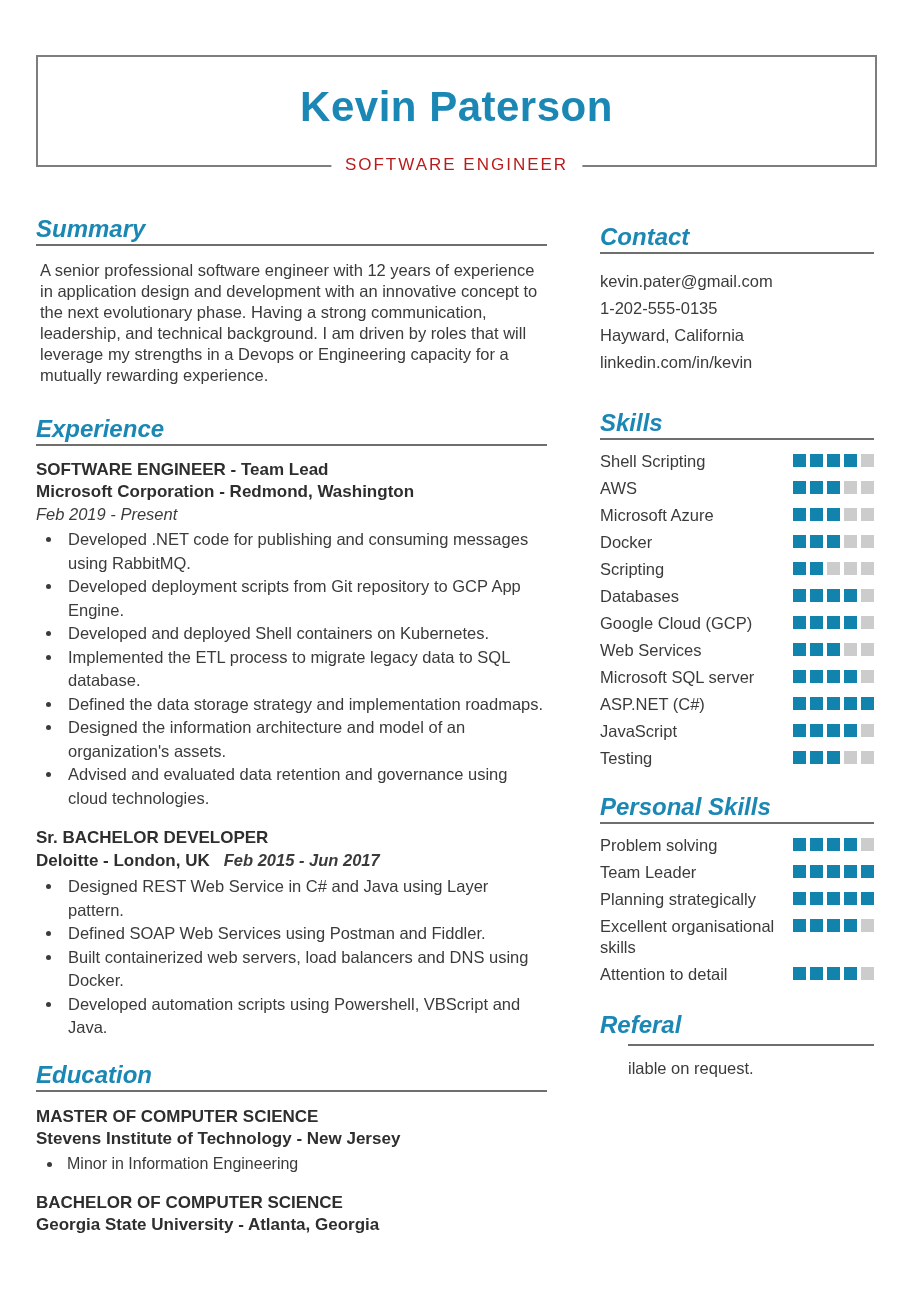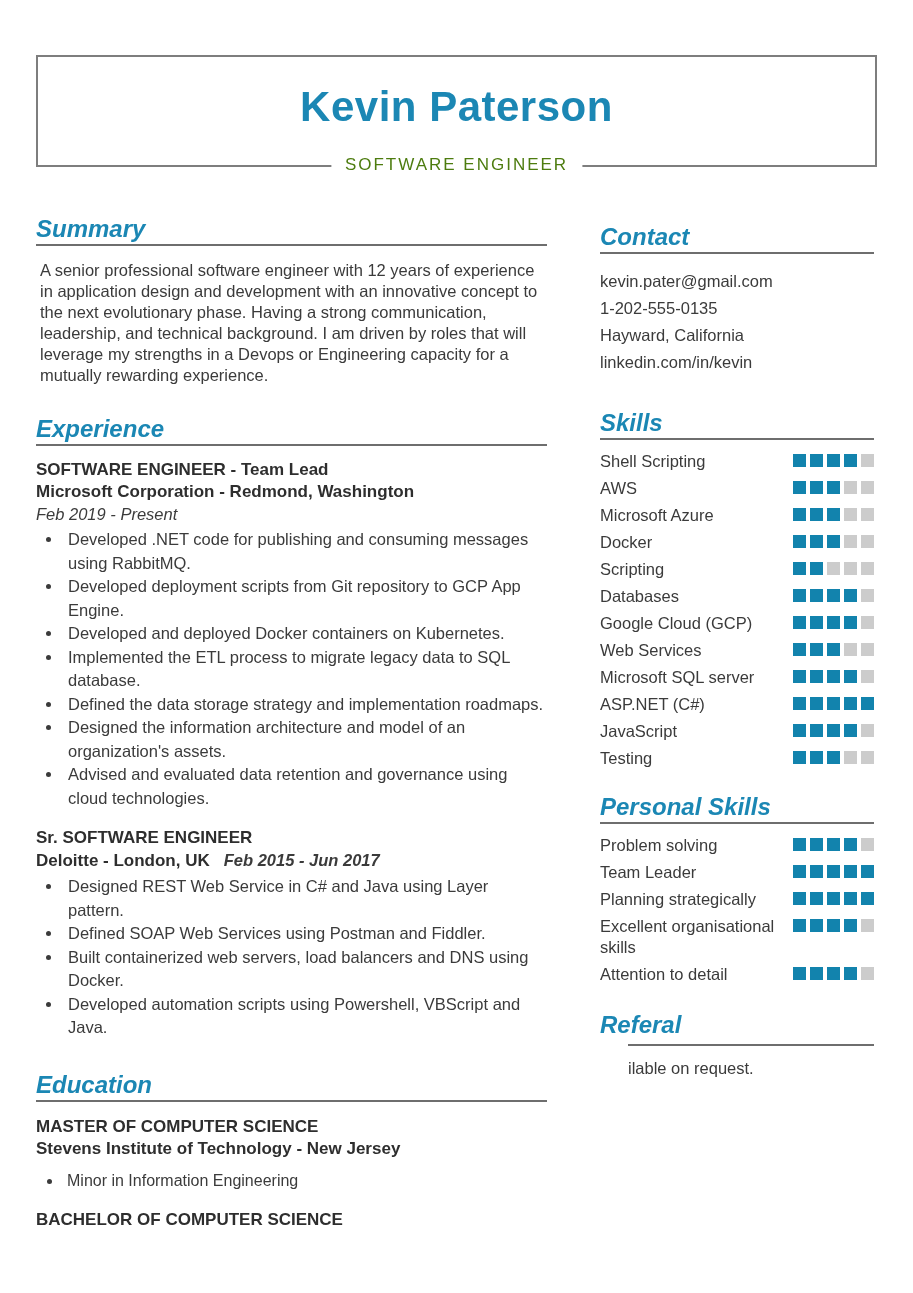--- a/index.html
+++ b/index.html
@@ -22,46 +22,46 @@
     border:2px solid #7e7e7e;
     margin-top:15px;
   }
   .name{
     text-align:center;margin-top:26px;font-size:42px;line-height:48px;
     font-weight:600;color:var(--accent);letter-spacing:0.5px;
   }
   .header-title{
     position:absolute;left:50%;bottom:0;transform:translate(-50%,52%);
     background:#ffffff;padding:0 14px;font-size:17px;line-height:22px;
-    letter-spacing:2px;color:#4d7c0f;white-space:nowrap;
+    letter-spacing:2px;color:#b91c1c;white-space:nowrap;
   }
   
   .col-left{position:absolute;left:36px;top:214px;width:511px;}
   .col-right{position:absolute;left:600px;top:222px;width:274px;}
   
   .section-heading{
     margin:0;font-size:24px;line-height:30px;font-style:italic;font-weight:700;
     color:var(--accent);border-bottom:2px solid var(--rule);
   }
   .section-heading.no-rule{border-bottom:none;padding-bottom:0;}
   
   .summary-text{margin:14px 4px 0;font-size:16.5px;line-height:21px;color:var(--text);}
   .sec-experience .section-heading{margin-top:28px;}
   .job{margin-top:13px;}
   .job + .job{margin-top:17px;}
   .job-title,.job-company{font-size:17px;line-height:22px;font-weight:700;color:var(--dark);}
   .job-dates{font-size:16.5px;line-height:22px;font-style:italic;color:var(--text);}
   .job-dates-inline{font-size:16.5px;font-style:italic;font-weight:700;color:var(--text);margin-left:14px;}
   ul.bullets{margin:3px 0 0;padding-left:27px;list-style:disc;}
   ul.bullets li{font-size:16.5px;line-height:23.5px;padding-left:5px;color:var(--text);}
-  .sec-education .section-heading{margin-top:30px;}
+  .sec-education .section-heading{margin-top:20px;}
   .degree{margin-top:14px;}
   .degree + .degree{margin-top:17px;}
   .degree-title,.degree-school{font-size:17px;line-height:22px;font-weight:700;color:var(--dark);}
-  ul.edu-bullets{margin:9px 0 0;padding-left:27px;list-style:disc;}
+  ul.edu-bullets{margin:2px 0 0;padding-left:27px;list-style:disc;}
   ul.edu-bullets li{font-size:16px;line-height:23px;padding-left:4px;color:var(--text);}
   
   .contact-items{margin-top:14px;}
   .contact-item{font-size:16.5px;line-height:27px;color:var(--text);}
   .sec-skills .section-heading{margin-top:32px;}
   .skill-rows{margin-top:8px;}
   .skill-row{display:flex;justify-content:space-between;align-items:flex-start;min-height:26.8px;}
   .skill-label{font-size:16.5px;line-height:21px;padding:3px 0;color:var(--text);}
   .squares{display:flex;flex-shrink:0;margin-top:6px;}
   .sq{width:13px;height:13px;margin-left:4px;background:var(--sq-empty);display:inline-block;}
@@ -89,30 +89,30 @@
   <div class="sec-experience">
     <h2 class="section-heading">Experience</h2>
 
     <div class="job">
       <div class="job-title">SOFTWARE ENGINEER - Team Lead</div>
       <div class="job-company">Microsoft Corporation - Redmond, Washington</div>
       <div class="job-dates">Feb 2019 - Present</div>
       <ul class="bullets">
         <li>Developed .NET code for publishing and consuming messages using RabbitMQ.</li>
         <li>Developed deployment scripts from Git repository to GCP App Engine.</li>
-        <li>Developed and deployed Docker containers on Kubernetes.</li>
+        <li>Developed and deployed Shell containers on Kubernetes.</li>
         <li>Implemented the ETL process to migrate legacy data to SQL database.</li>
         <li>Defined the data storage strategy and implementation roadmaps.</li>
         <li>Designed the information architecture and model of an organization's assets.</li>
         <li>Advised and evaluated data retention and governance using cloud technologies.</li>
       </ul>
     </div>
 
     <div class="job">
-      <div class="job-title">Sr. SOFTWARE ENGINEER</div>
+      <div class="job-title">Sr. BACHELOR DEVELOPER</div>
       <div class="job-company"><span>Deloitte - London, UK</span><span class="job-dates-inline">Feb 2015 - Jun 2017</span></div>
       <ul class="bullets">
         <li>Designed REST Web Service in C# and Java using Layer pattern.</li>
         <li>Defined SOAP Web Services using Postman and Fiddler.</li>
         <li>Built containerized web servers, load balancers and DNS using Docker.</li>
         <li>Developed automation scripts using Powershell, VBScript and Java.</li>
       </ul>
     </div>
   </div>
 
@@ -122,20 +122,21 @@
     <div class="degree">
       <div class="degree-title">MASTER OF COMPUTER SCIENCE</div>
       <div class="degree-school">Stevens Institute of Technology - New Jersey</div>
       <ul class="edu-bullets">
         <li>Minor in Information Engineering</li>
       </ul>
     </div>
 
     <div class="degree">
       <div class="degree-title">BACHELOR OF COMPUTER SCIENCE</div>
+      <div class="degree-school">Georgia State University - Atlanta, Georgia</div>
     </div>
   </div>
 </div>
 
 <div class="col-right">
 
   <div class="sec-contact">
     <h2 class="section-heading">Contact</h2>
     <div class="contact-items">
       <div class="contact-item">kevin.pater@gmail.com</div>

